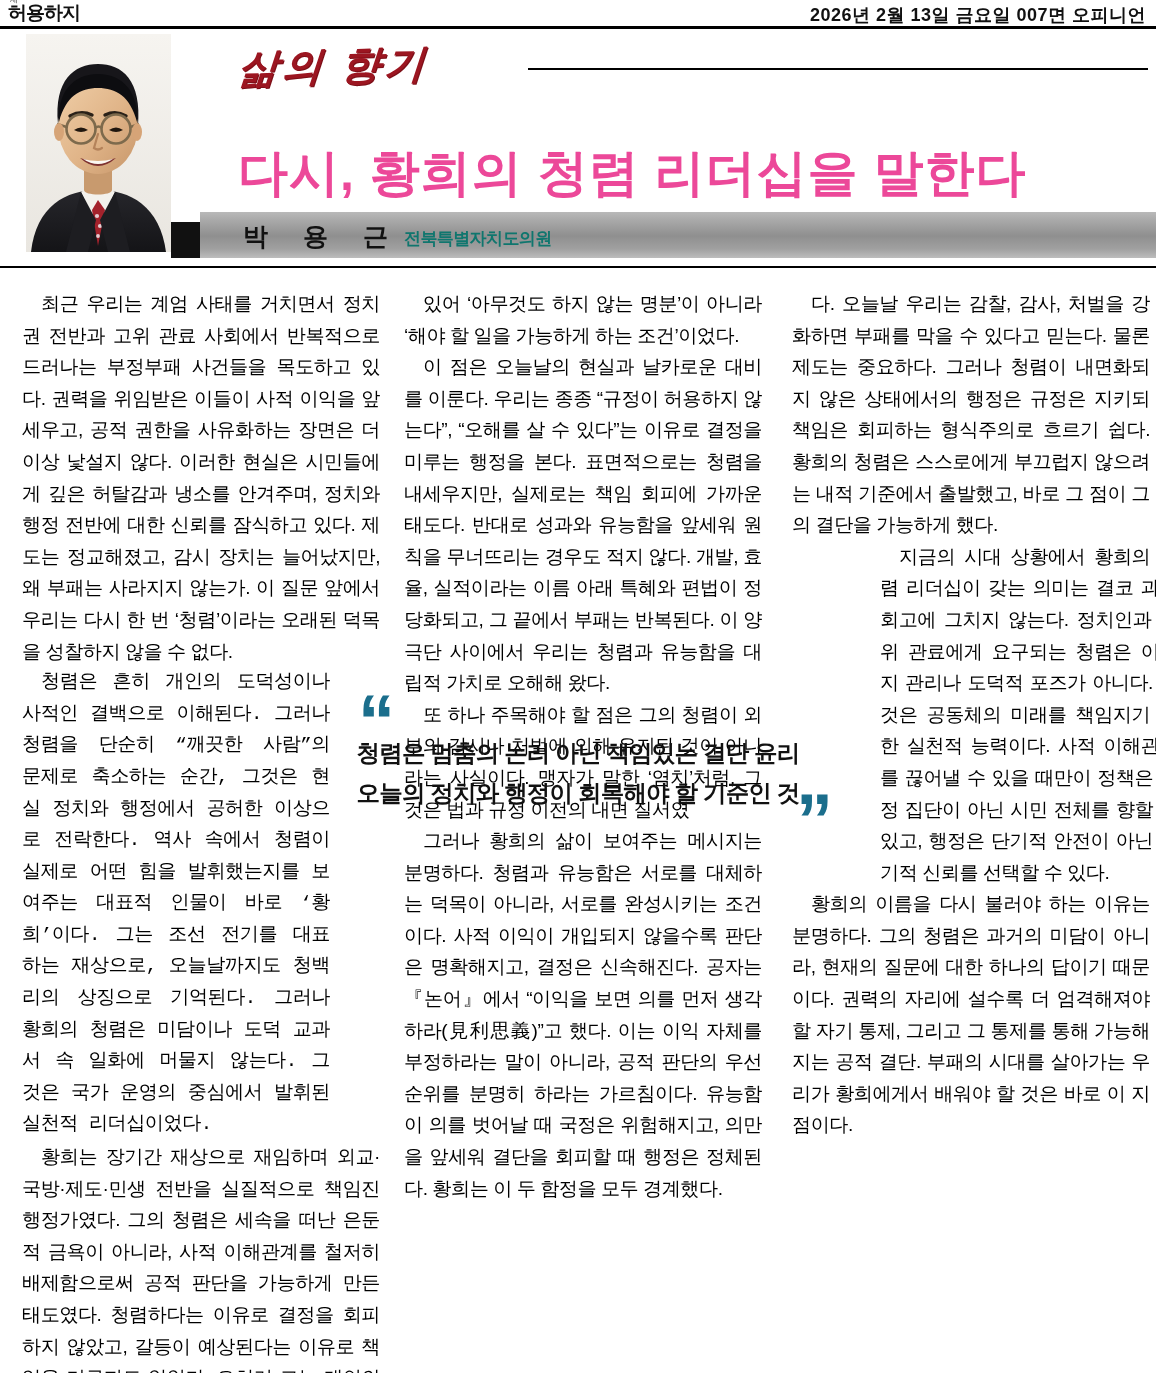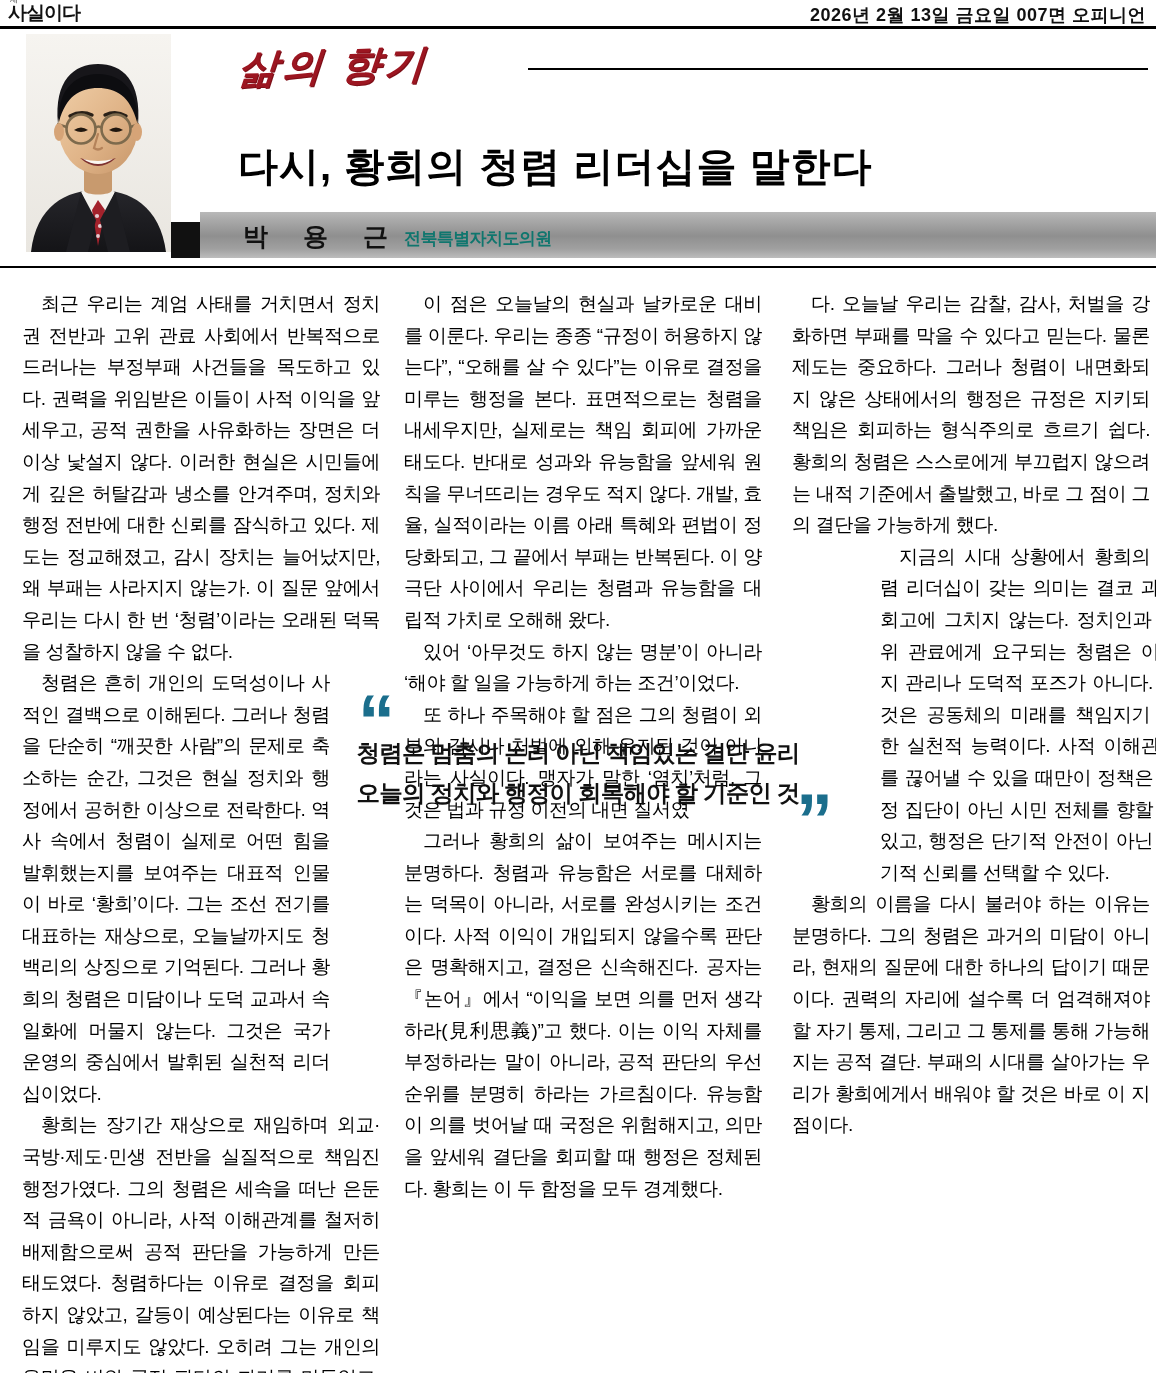--- a/index.html
+++ b/index.html
@@ -88,26 +88,26 @@
     position: absolute;
     left: 528px; top: 68px;
     width: 620px; height: 2px;
     background: #000;
   }
 
   .headline {
     position: absolute;
     left: 238px; top: 108px;
     width: 900px;
-    font-size: 40px;
+    font-size: 50px;
     font-weight: bold;
     letter-spacing: 1px;
     line-height: 62px;
     white-space: nowrap;
-    color: #000000;
+    color: #ec4899;
   }
 
   
   .byline-bar {
     position: absolute;
     left: 200px; top: 212px;
     width: 956px; height: 46px;
     background: linear-gradient(to bottom,
         #b9b9b9 0%, #a9a9a9 18%, #8f8f8f 52%, #a0a0a0 80%, #bdbdbd 100%);
   }
@@ -157,21 +157,21 @@
   }
   .col p {
     margin: 0;
     text-indent: 1em;
   }
   .col1 { left: 22px;  width: 358px; }
   .col2 { left: 404px; width: 358px; }
   .col3 { left: 792px; width: 358px; }
 
   
-  .col1 .narrow  { width: 308px; }
+  .col1 .narrow  { width: 308px; font-family: Liberation Mono, monospace; }
   .col3 .narrow  { width: 298px; margin-left: 88px; }
 
   
   .pullquote {
     position: absolute;
     left: 316px; top: 694px;
     width: 524px;
     height: 160px;
   }
   .pq-mark {
@@ -197,21 +197,21 @@
     white-space: nowrap;
   }
   .pq-l1 { top: 42px; }
   .pq-l2 { top: 82px; }
 </style>
 </head>
 <body>
 
 <div class="masthead">
   <span class="masthead-mark">새</span>
-  <span class="masthead-logo">사실이다</span>
+  <span class="masthead-logo">허용하지</span>
   <span class="masthead-date">2026년 2월 13일 금요일 007면 오피니언</span>
 </div>
 <div class="rule-top"></div>
 
 <div class="portrait">
   <svg width="145" height="218" viewBox="0 0 145 218">
     <defs>
       <linearGradient id="bgGrad" x1="0" y1="0" x2="0" y2="1">
         <stop offset="0%" stop-color="#f6f4f0"></stop>
         <stop offset="100%" stop-color="#e9e6e0"></stop>
@@ -282,22 +282,22 @@
 <div class="byline-title">전북특별자치도의원</div>
 <div class="rule-byline-bottom"></div>
 
 <div class="col col1">
   <p>최근 우리는 계엄 사태를 거치면서 정치권 전반과 고위 관료 사회에서 반복적으로 드러나는 부정부패 사건들을 목도하고 있다. 권력을 위임받은 이들이 사적 이익을 앞세우고, 공적 권한을 사유화하는 장면은 더 이상 낯설지 않다. 이러한 현실은 시민들에게 깊은 허탈감과 냉소를 안겨주며, 정치와 행정 전반에 대한 신뢰를 잠식하고 있다. 제도는 정교해졌고, 감시 장치는 늘어났지만, 왜 부패는 사라지지 않는가. 이 질문 앞에서 우리는 다시 한 번 ‘청렴’이라는 오래된 덕목을 성찰하지 않을 수 없다.</p>
   <p class="narrow">청렴은 흔히 개인의 도덕성이나 사적인 결백으로 이해된다. 그러나 청렴을 단순히 “깨끗한 사람”의 문제로 축소하는 순간, 그것은 현실 정치와 행정에서 공허한 이상으로 전락한다. 역사 속에서 청렴이 실제로 어떤 힘을 발휘했는지를 보여주는 대표적 인물이 바로 ‘황희’이다. 그는 조선 전기를 대표하는 재상으로, 오늘날까지도 청백리의 상징으로 기억된다. 그러나 황희의 청렴은 미담이나 도덕 교과서 속 일화에 머물지 않는다. 그것은 국가 운영의 중심에서 발휘된 실천적 리더십이었다.</p>
   <p>황희는 장기간 재상으로 재임하며 외교·국방·제도·민생 전반을 실질적으로 책임진 행정가였다. 그의 청렴은 세속을 떠난 은둔적 금욕이 아니라, 사적 이해관계를 철저히 배제함으로써 공적 판단을 가능하게 만든 태도였다. 청렴하다는 이유로 결정을 회피하지 않았고, 갈등이 예상된다는 이유로 책임을 미루지도 않았다. 오히려 그는 개인의 욕망을 비워 공적 판단의 자리를 만들었고, 그 위에서 무거운 국정의 결단을 감당했다. 청렴은 그에게</p>
 </div>
 
 <div class="col col2">
+  <p>있어 ‘아무것도 하지 않는 명분’이 아니라 ‘해야 할 일을 가능하게 하는 조건’이었다.</p>
   <p>이 점은 오늘날의 현실과 날카로운 대비를 이룬다. 우리는 종종 “규정이 허용하지 않는다”, “오해를 살 수 있다”는 이유로 결정을 미루는 행정을 본다. 표면적으로는 청렴을 내세우지만, 실제로는 책임 회피에 가까운 태도다. 반대로 성과와 유능함을 앞세워 원칙을 무너뜨리는 경우도 적지 않다. 개발, 효율, 실적이라는 이름 아래 특혜와 편법이 정당화되고, 그 끝에서 부패는 반복된다. 이 양극단 사이에서 우리는 청렴과 유능함을 대립적 가치로 오해해 왔다.</p>
-  <p>있어 ‘아무것도 하지 않는 명분’이 아니라 ‘해야 할 일을 가능하게 하는 조건’이었다.</p>
   <p>또 하나 주목해야 할 점은 그의 청렴이 외부의 감시나 처벌에 의해 유지된 것이 아니라는 사실이다. 맹자가 말한 ‘염치’처럼, 그것은 법과 규정 이전의 내면 질서였</p>
   <p>그러나 황희의 삶이 보여주는 메시지는 분명하다. 청렴과 유능함은 서로를 대체하는 덕목이 아니라, 서로를 완성시키는 조건이다. 사적 이익이 개입되지 않을수록 판단은 명확해지고, 결정은 신속해진다. 공자는 『논어』에서 “이익을 보면 의를 먼저 생각하라(見利思義)”고 했다. 이는 이익 자체를 부정하라는 말이 아니라, 공적 판단의 우선순위를 분명히 하라는 가르침이다. 유능함이 의를 벗어날 때 국정은 위험해지고, 의만을 앞세워 결단을 회피할 때 행정은 정체된다. 황희는 이 두 함정을 모두 경계했다.</p>
 </div>
 
 <div class="col col3">
   <p>다. 오늘날 우리는 감찰, 감사, 처벌을 강화하면 부패를 막을 수 있다고 믿는다. 물론 제도는 중요하다. 그러나 청렴이 내면화되지 않은 상태에서의 행정은 규정은 지키되 책임은 회피하는 형식주의로 흐르기 쉽다. 황희의 청렴은 스스로에게 부끄럽지 않으려는 내적 기준에서 출발했고, 바로 그 점이 그의 결단을 가능하게 했다.</p>
   <p class="narrow">지금의 시대 상황에서 황희의 청렴 리더십이 갖는 의미는 결코 과거 회고에 그치지 않는다. 정치인과 고위 관료에게 요구되는 청렴은 이미지 관리나 도덕적 포즈가 아니다. 그것은 공동체의 미래를 책임지기 위한 실천적 능력이다. 사적 이해관계를 끊어낼 수 있을 때만이 정책은 특정 집단이 아닌 시민 전체를 향할 수 있고, 행정은 단기적 안전이 아닌 장기적 신뢰를 선택할 수 있다.</p>
   <p>황희의 이름을 다시 불러야 하는 이유는 분명하다. 그의 청렴은 과거의 미담이 아니라, 현재의 질문에 대한 하나의 답이기 때문이다. 권력의 자리에 설수록 더 엄격해져야 할 자기 통제, 그리고 그 통제를 통해 가능해지는 공적 결단. 부패의 시대를 살아가는 우리가 황희에게서 배워야 할 것은 바로 이 지점이다.</p>
 </div>
 

